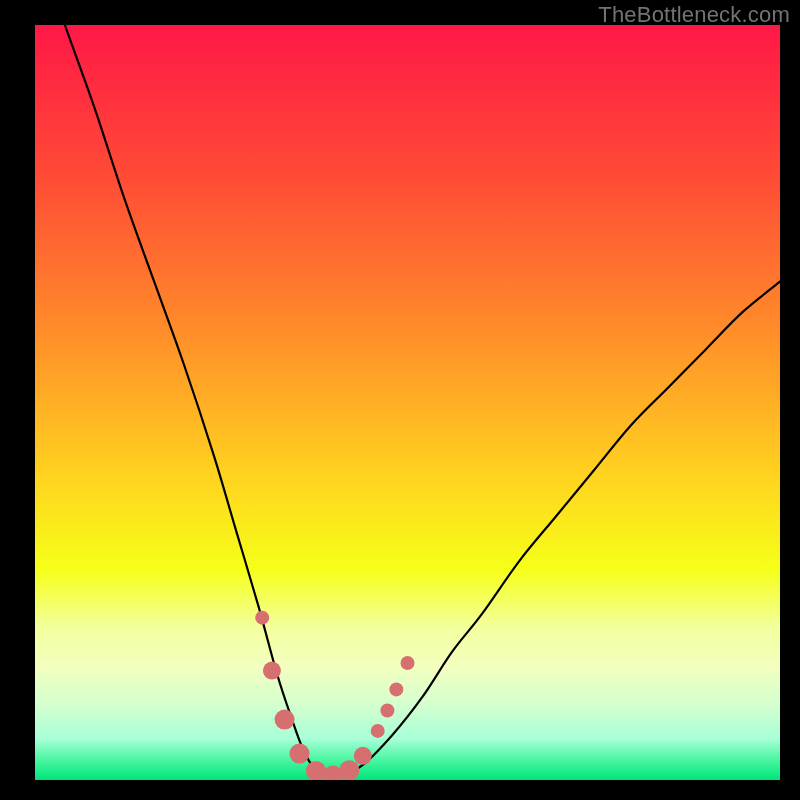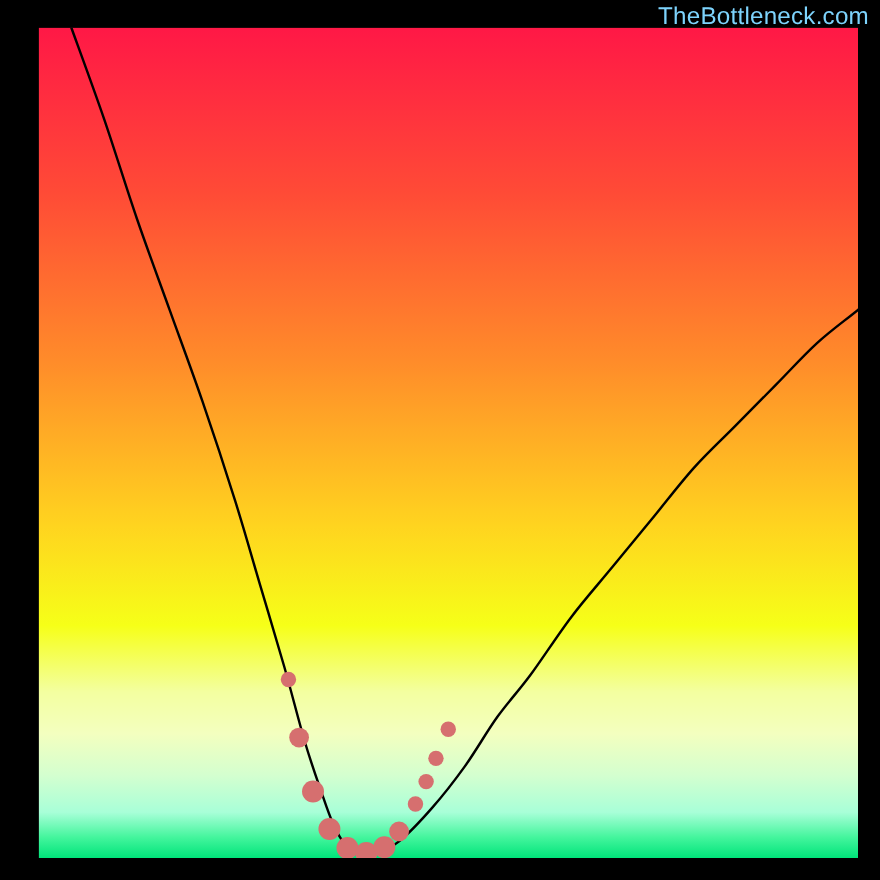--- a/index.html
+++ b/index.html
@@ -24,21 +24,21 @@
     left: 35px;
     top: 25px;
     width: 745px;
     height: 755px;
     overflow: hidden;
   }
   .watermark {
     position: absolute;
     top: 2px;
     right: 10px;
-    color: #7dd3fc;
+    color: #737373;
     font-size: 22px;
     font-weight: 400;
     letter-spacing: 0.2px;
     z-index: 20;
   }
   svg { display: block; }
 </style>
 </head>
 <body>
 

